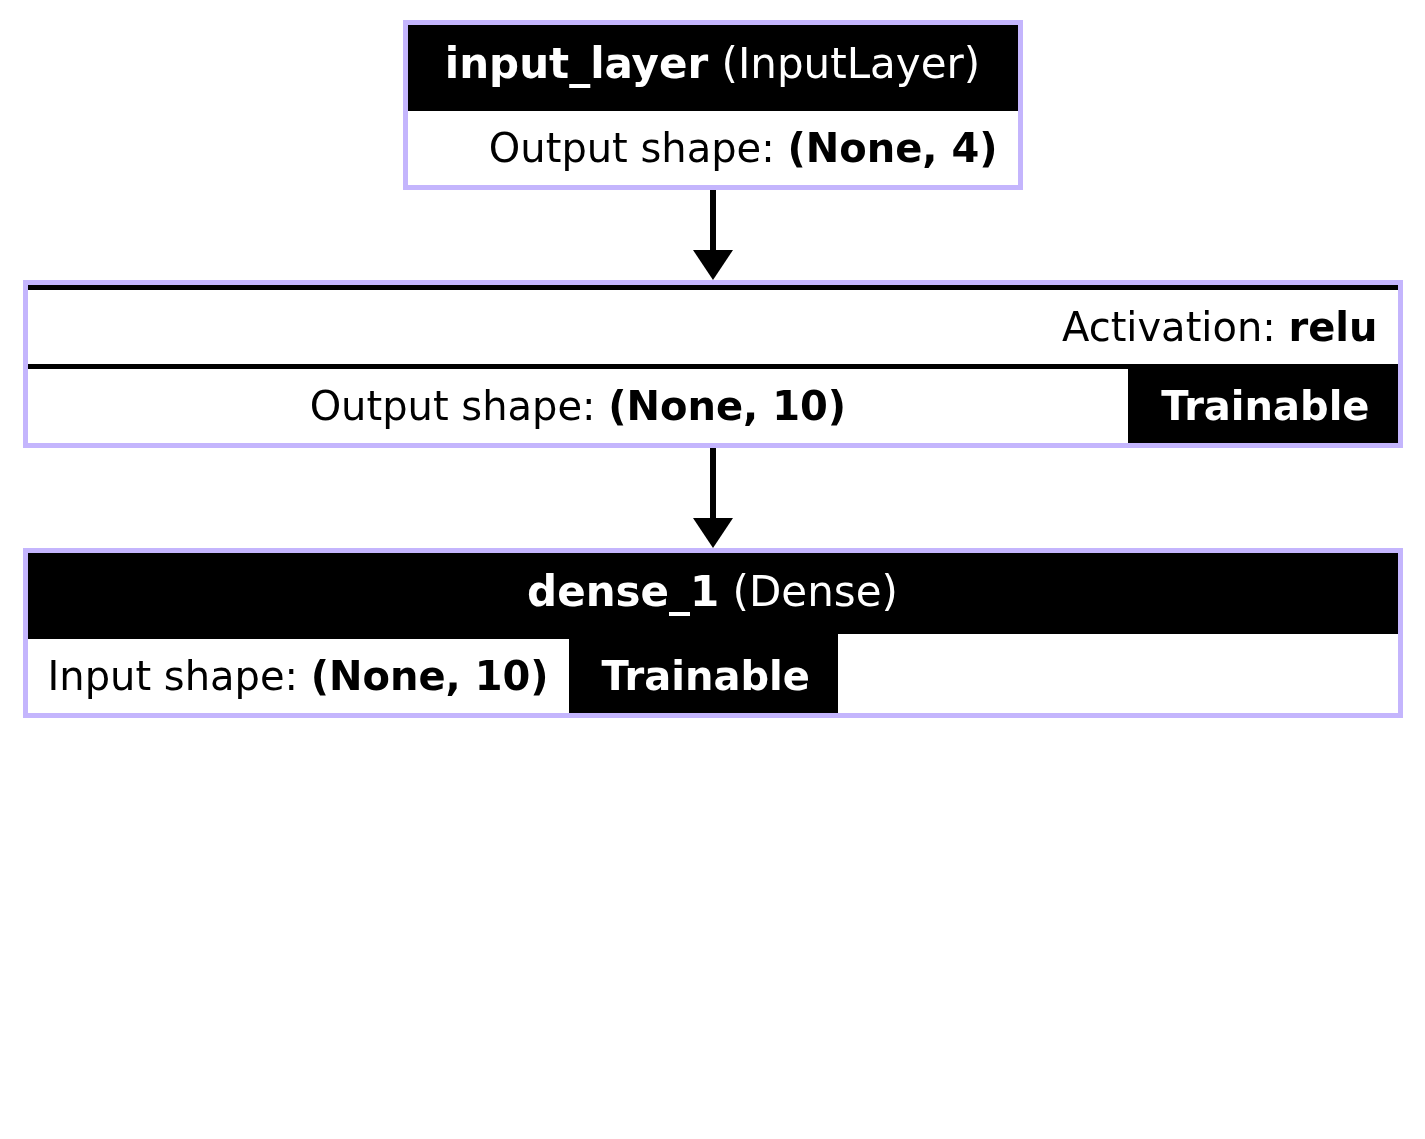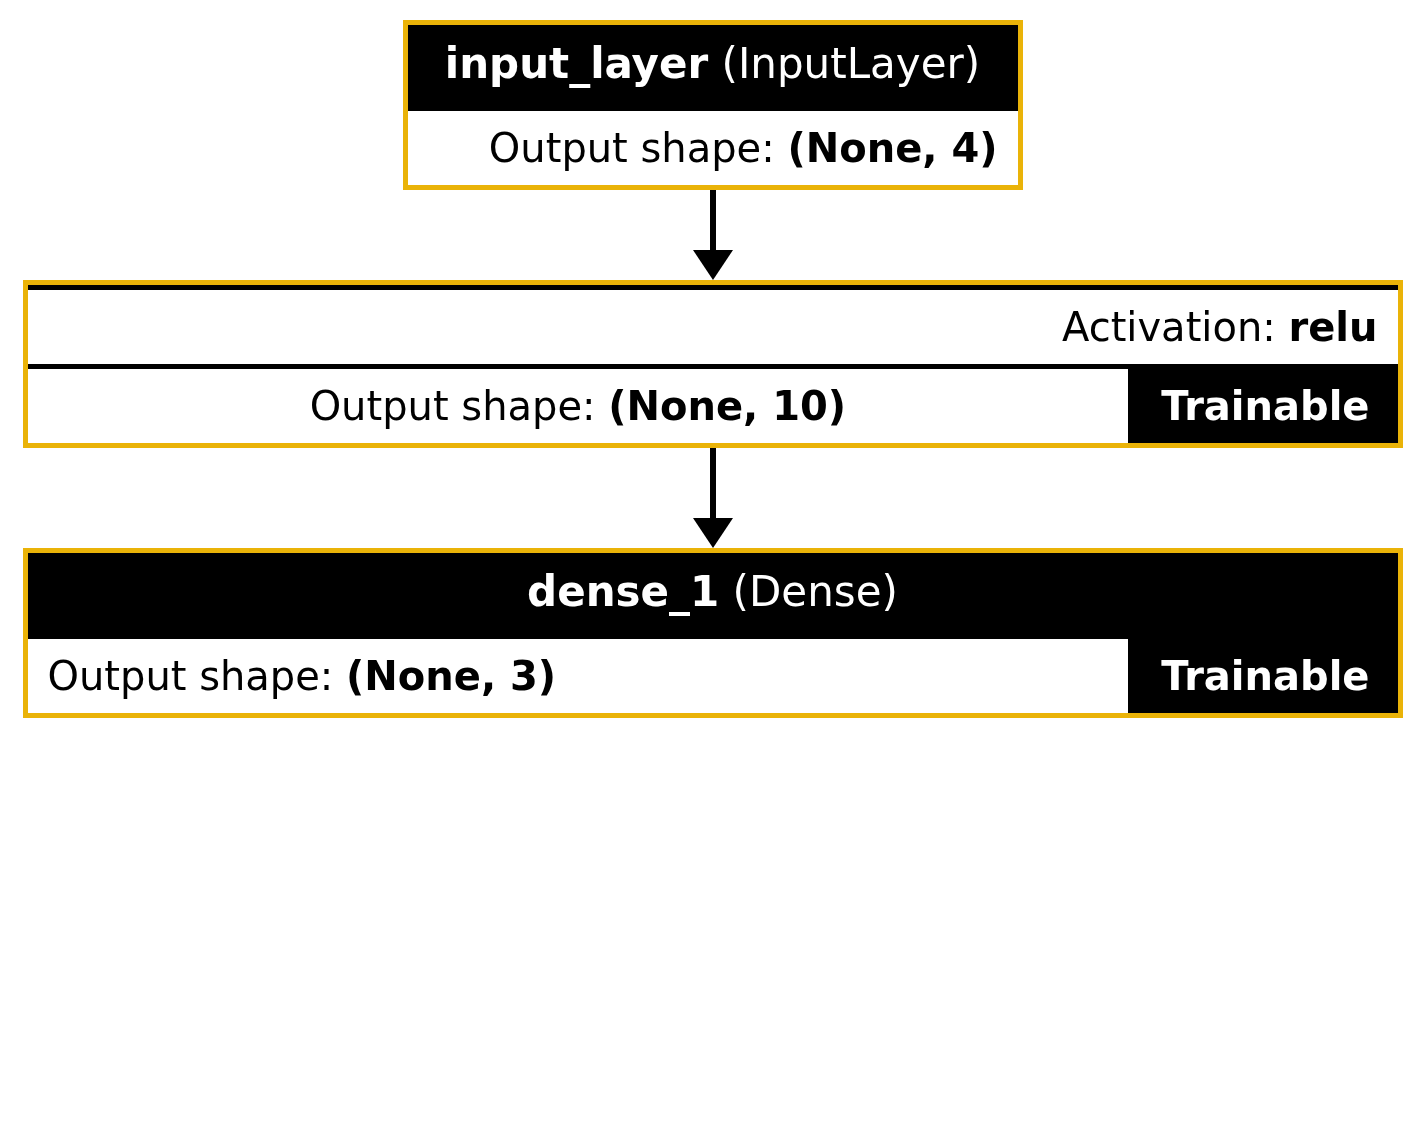--- a/index.html
+++ b/index.html
@@ -9,21 +9,21 @@
     font-family: "DejaVu Sans", "Helvetica Neue", Arial, sans-serif;
     background: #fff;
     width: 1425px;
   }
   .diagram {
     display: flex;
     flex-direction: column;
     align-items: center;
   }
   .node {
-    border: 5px solid #eab308;
+    border: 5px solid #c4b5fd;
     background: #fff;
   }
   .node-header {
     background: #000;
     color: #fff;
     text-align: center;
     font-size: 42px;
     padding: 14px 10px 18px 10px;
   }
   .node-header .name { font-weight: 700; }
@@ -126,24 +126,24 @@
     <div class="arrow-line"></div>
     <div class="arrow-head"></div>
   </div>
 
   <div class="node node-dense">
     <div class="node-header">
       <span class="name">dense_1</span>
       <span class="type">(<span>Dense</span>)</span>
     </div>
     <div class="row">
-      <div class="cell flex1" style="text-align:left;">
-        <span class="label">Output shape:</span>
+      <div class="cell" style="flex:0 0 470px; text-align:left;">
+        <span class="label">Input shape:</span>
         <span> </span>
-        <span class="value">(None, 3)</span>
+        <span class="value">(None, 10)</span>
       </div>
       <div class="cell train">
         <span>Trainable</span>
       </div>
     </div>
   </div>
 
 </div>
 
 </body></html>

